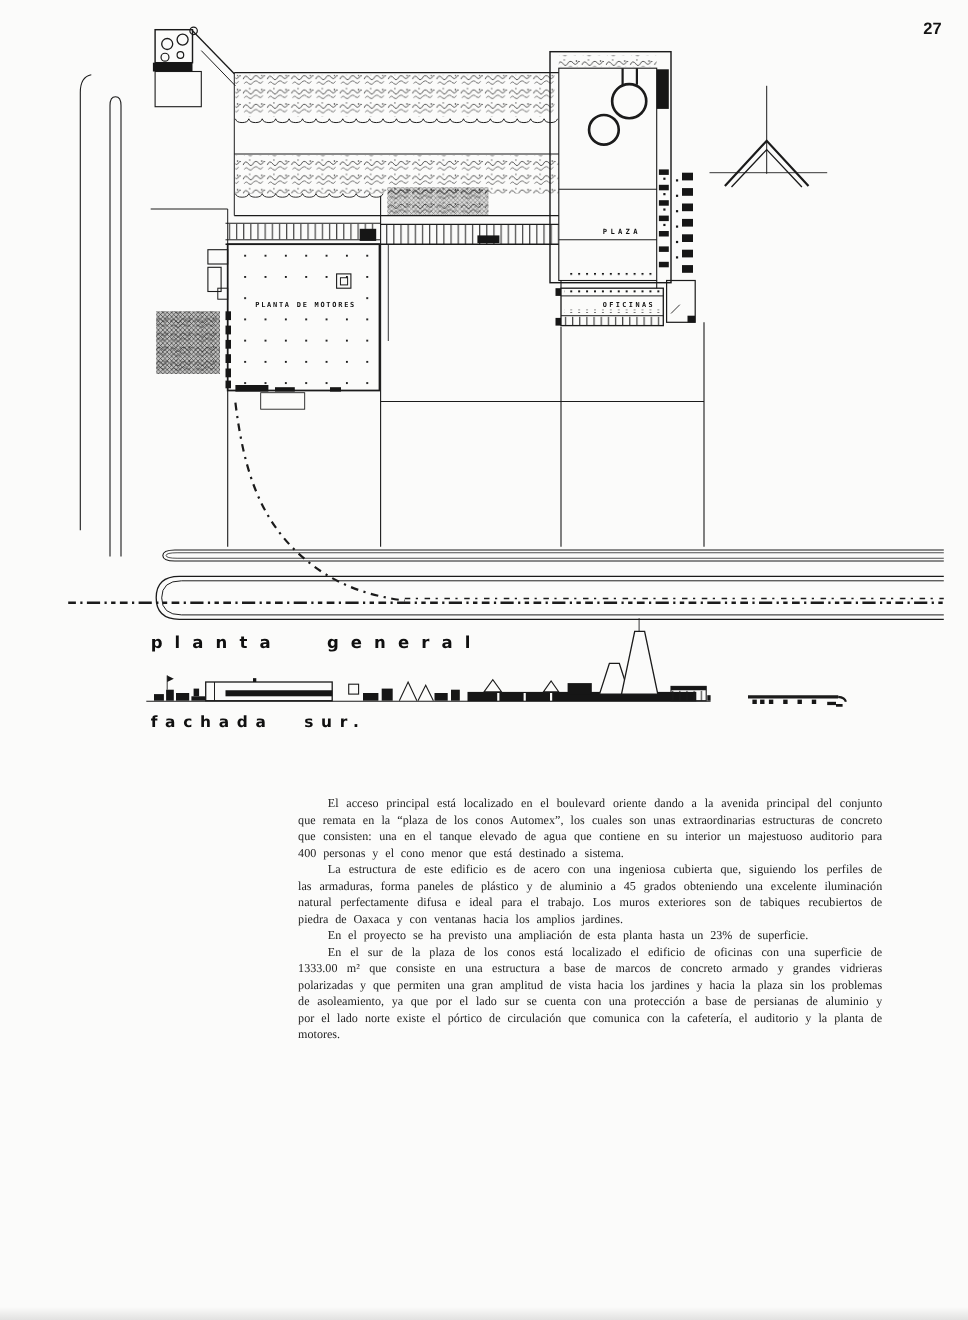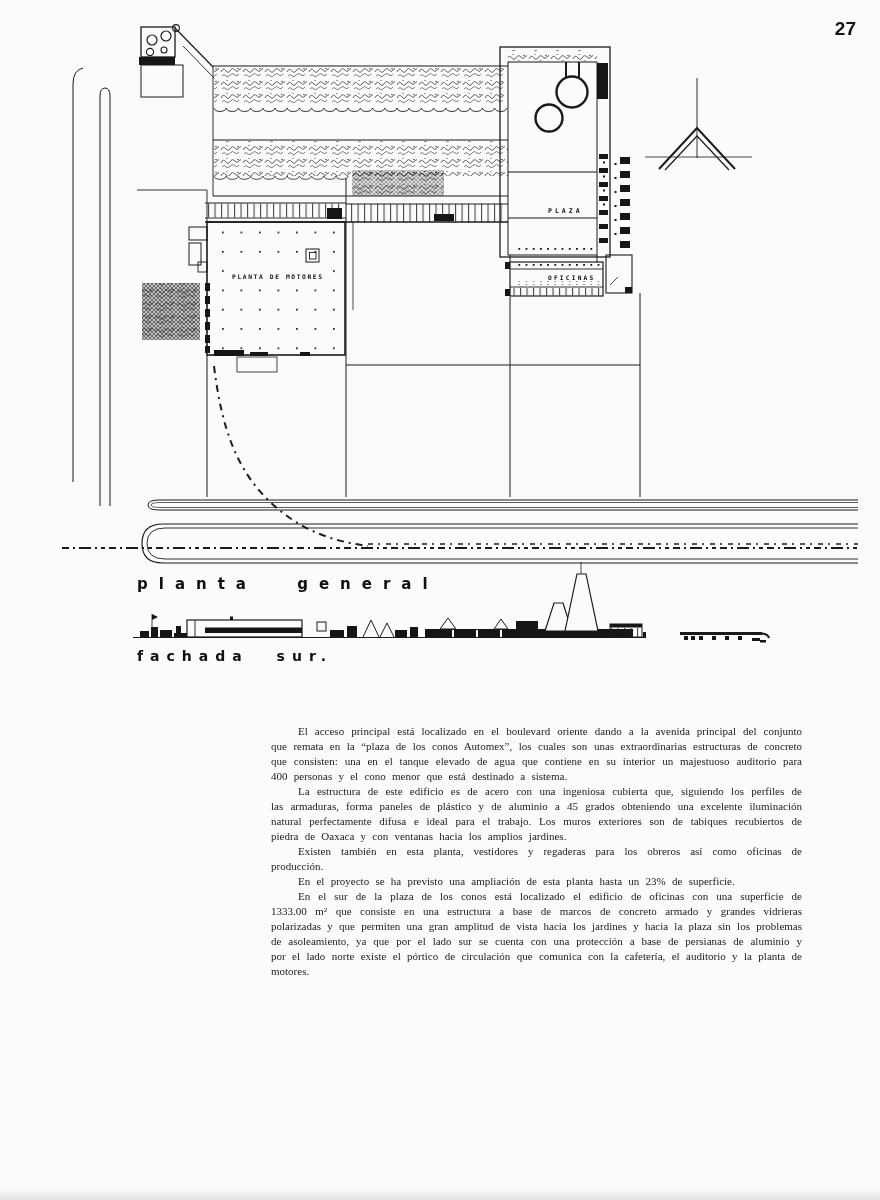--- a/index.html
+++ b/index.html
@@ -7,21 +7,21 @@
     position:relative;width:880px;height:1200px;margin:0 auto;
     background:#fbfbfa;overflow:hidden;
     font-family:"Liberation Serif",serif;color:#1f1f1f;
   }
   .page-edge-bottom{
     position:absolute;left:0;bottom:0;width:100%;height:12px;
     background:linear-gradient(to bottom, rgba(0,0,0,0), rgba(0,0,0,0.10));
   }
   .pageno{
     position:absolute;top:18px;right:24px;
-    font-family:"Liberation Sans",sans-serif;font-weight:bold;font-size:19px;color:#141414;
+    font-family:"Liberation Sans",sans-serif;font-weight:bold;font-size:15px;color:#141414;
   }
   svg.plan{position:absolute;left:0;top:0;}
   svg.plan .ln{stroke:#1b1b1b;fill:none;}
   svg.plan .fl{fill:#161616;stroke:none;}
   svg.plan .wh{fill:#fbfbfa;}
   svg.plan text{fill:#101010;stroke:none;}
   .stencil{
     font-family:"DejaVu Sans Mono",monospace;font-weight:bold;
   }
   .bigcap{
@@ -287,19 +287,18 @@
           <rect class="fl" x="760" y="640" width="6" height="2.5"></rect>
       </g>
 
       <text class="bigcap" x="137" y="661" font-size="14" letter-spacing="7" word-spacing="16">fachada sur.</text>
     </g>
   </svg>
 
   <div class="article">
     <p>El acceso principal está localizado en el boulevard oriente dando a la avenida principal del conjunto que remata en la “plaza de los conos Automex”, los cuales son unas extraordinarias estructuras de concreto que consisten: una en el tanque elevado de agua que contiene en su interior un majestuoso auditorio para 400 personas y el cono menor que está destinado a sistema.</p>
     <p>La estructura de este edificio es de acero con una ingeniosa cubierta que, siguiendo los perfiles de las armaduras, forma paneles de plástico y de aluminio a 45 grados obteniendo una excelente iluminación natural perfectamente difusa e ideal para el trabajo. Los muros exteriores son de tabiques recubiertos de piedra de Oaxaca y con ventanas hacia los amplios jardines.</p>
-    <p>Existen también en esta planta, vestidores y regaderas para los obreros así como oficinas de producción.</p>
     <p>En el proyecto se ha previsto una ampliación de esta planta hasta un 23% de superficie.</p>
     <p>En el sur de la plaza de los conos está localizado el edificio de oficinas con una superficie de 1333.00 m² que consiste en una estructura a base de marcos de concreto armado y grandes vidrieras polarizadas y que permiten una gran amplitud de vista hacia los jardines y hacia la plaza sin los problemas de asoleamiento, ya que por el lado sur se cuenta con una protección a base de persianas de aluminio y por el lado norte existe el pórtico de circulación que comunica con la cafetería, el auditorio y la planta de motores.</p>
   </div>
 
   <div class="page-edge-bottom"></div>
 </div>
 
 </body></html>

